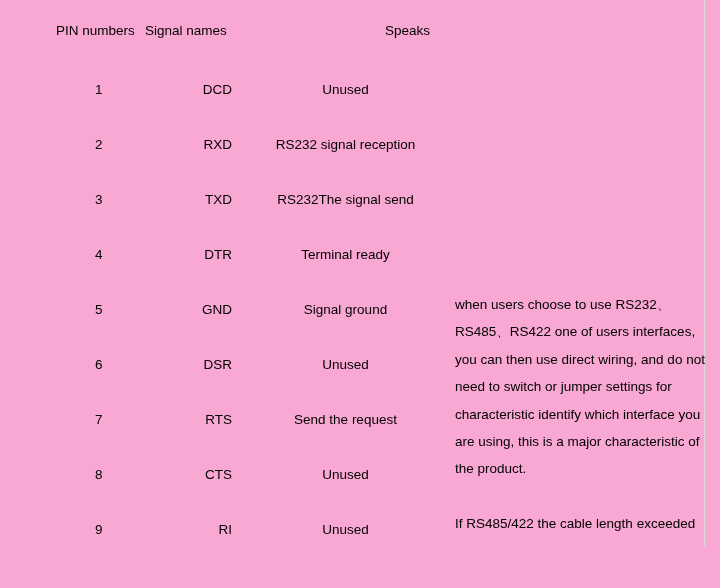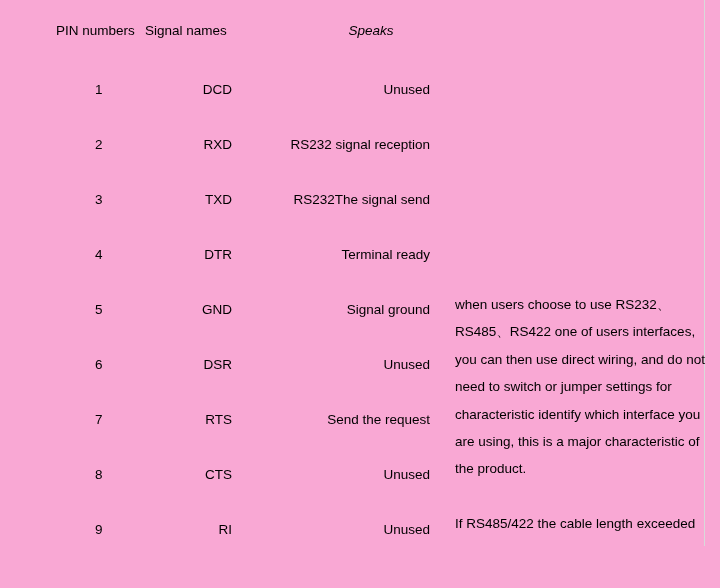--- a/index.html
+++ b/index.html
@@ -55,33 +55,33 @@
     font-size: 13.5px;
     line-height: 1;
     vertical-align: middle;
     white-space: nowrap;
   }
 
   
   .pin-table thead tr { height: 62px; }
   .pin-table thead th.h-pin    { text-align: left;  padding-left: 56px; }
   .pin-table thead th.h-signal { text-align: left;  padding-left:  0px; }
-  .pin-table thead th.h-speaks { text-align: center;  padding-left: 80px; font-style: italic; }
+  .pin-table thead th.h-speaks { text-align: right;  padding-left: 80px; }
 
   
   .pin-table tbody tr { height: 55px; }
   .pin-table tbody td.d-pin {
     text-align: left;
     padding-left: 95px;
   }
   .pin-table tbody td.d-signal {
     text-align: right;
   }
   .pin-table tbody td.d-speaks {
-    text-align: right;
+    text-align: center;
     padding-left: 29px;
   }
 
   
   .note {
     position: absolute;
     left: 455px;
     top: 291px;
     width: 268px;
     font-size: 13.5px;

